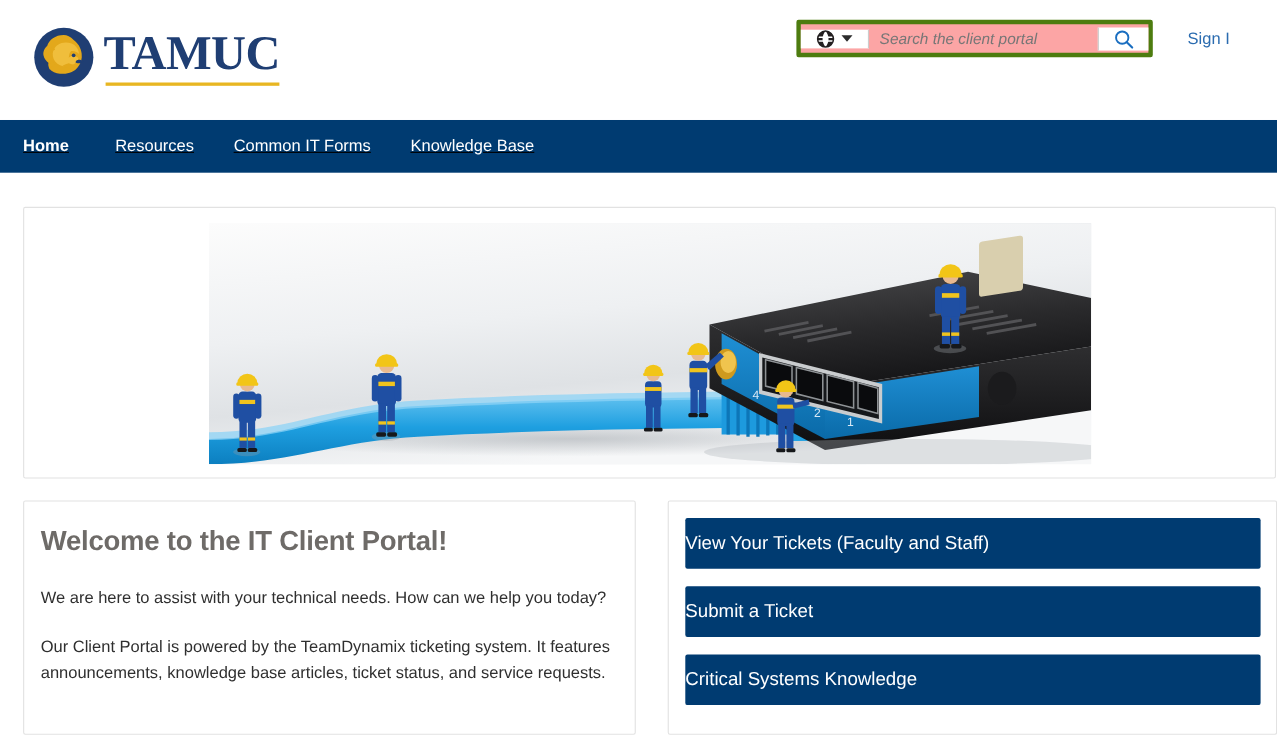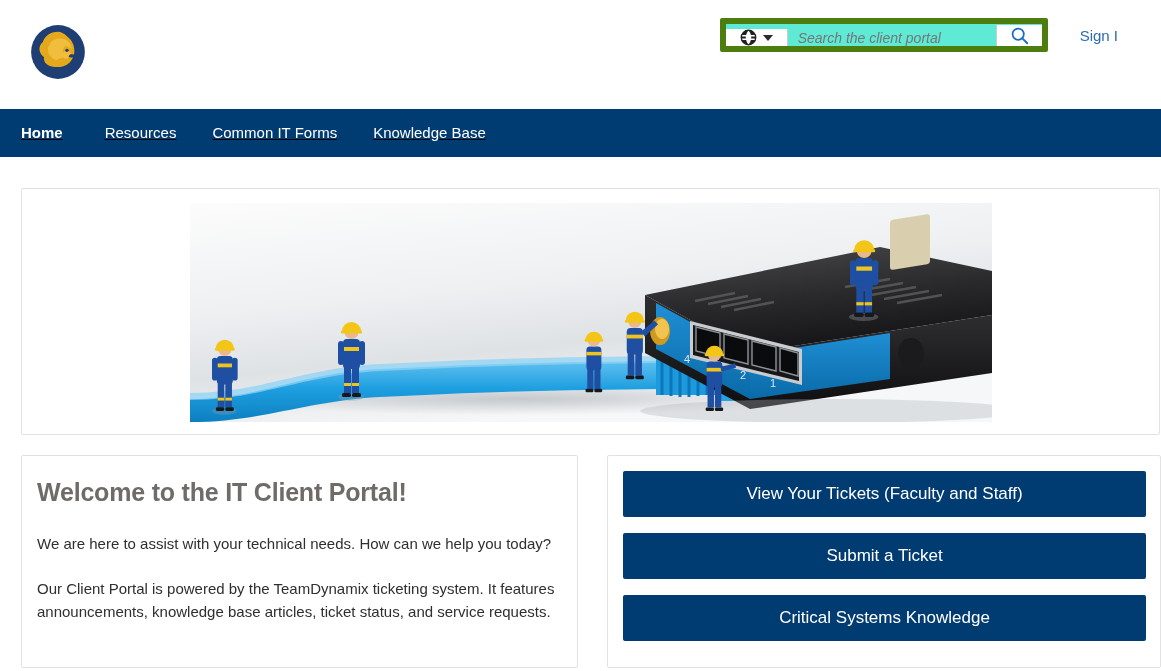--- a/index.html
+++ b/index.html
@@ -47,23 +47,23 @@
 
   .search-area {
     position: absolute;
     right: 43px; top: 18px;
     display: flex;
     align-items: stretch;
     height: 34px;
   }
   .search-group {
     display: flex;
-    align-items: flex-end;
-    border: 6px solid #4d7c0f;
-    background: #5eead4;
+    align-items: center;
+    border: 4px solid #4d7c0f;
+    background: #fca5a5;
     border-radius: 2px;
     height: 34px;
   }
   .search-scope {
     width: 62px;
     display: flex;
     align-items: center;
     justify-content: center;
     gap: 6px;
     border-right: 1px solid #ccc;
@@ -190,21 +190,21 @@
     width: 100%;
     background: #003B71;
     color: #ffffff;
     border: none;
     border-radius: 2px;
     height: 46px;
     font-size: 17px;
     font-family: "Liberation Sans", sans-serif;
     cursor: pointer;
     margin-bottom: 16px;
-    text-align: center;
+    text-align: left;
     padding: 0;
   }
   .action-btn:last-child { margin-bottom: 0; }
 </style>
 </head>
 <body>
 
 <div class="header">
 
   <div class="logo-wrap">
@@ -213,20 +213,21 @@
       <path d="M50 14c-14 0-24 8-27 18-4 3-7 9-6 15 1 6 5 10 8 12-1 5 1 10 5 13 5 4 12 5 19 5 10 0 19-4 24-11 5-6 7-14 6-22-1-9-6-17-13-22-5-5-11-8-16-8z" fill="#E3A81B"></path>
       <path d="M53 26c-9 0-17 5-20 13-2 6-1 13 3 18 5 6 13 9 21 8 7-1 13-5 16-11 3-7 2-15-3-21-4-5-10-7-17-7z" fill="#F0BE3C"></path>
       <path d="M62 40c4-1 9 1 12 4 2 3 3 6 2 9-3-3-7-5-11-5-3 0-5 1-7 3 1-5 1-9 4-11z" fill="#E3A81B"></path>
       <circle cx="66" cy="47" r="3" fill="#1f3e73"></circle>
       <path d="M74 54c3 0 6 1 8 3-2 2-5 3-8 3-2 0-4-1-5-2 1-3 3-4 5-4z" fill="#1f3e73"></path>
       <path d="M58 60c4 2 9 3 14 2-3 4-8 6-13 6-4 0-8-1-11-4 3-2 7-3 10-4z" fill="#E3A81B"></path>
       <path d="M34 30c-5 4-8 10-9 16 3-4 7-7 11-8-2-3-2-6-2-8z" fill="#E3A81B"></path>
       <path d="M30 56c-3 4-4 9-3 14 2-4 6-7 10-8-3-2-5-4-7-6z" fill="#E3A81B"></path>
     </svg>
     <div class="logo-word">
+      <span class="logo-text">TAMUC</span>
       <span class="logo-rule"></span>
     </div>
   </div>
 
   <div class="search-area">
     <div class="search-group">
       <div class="search-scope">
         <svg class="globe-icon" width="17" height="17" viewBox="0 0 20 20">
           <circle cx="10" cy="10" r="8.5" fill="#231f20"></circle>
           <path d="M10 1.5c2 2.5 3.2 5.3 3.2 8.5S12 16 10 18.5C8 16 6.8 13.2 6.8 10S8 4 10 1.5z" fill="#ffffff"></path>

